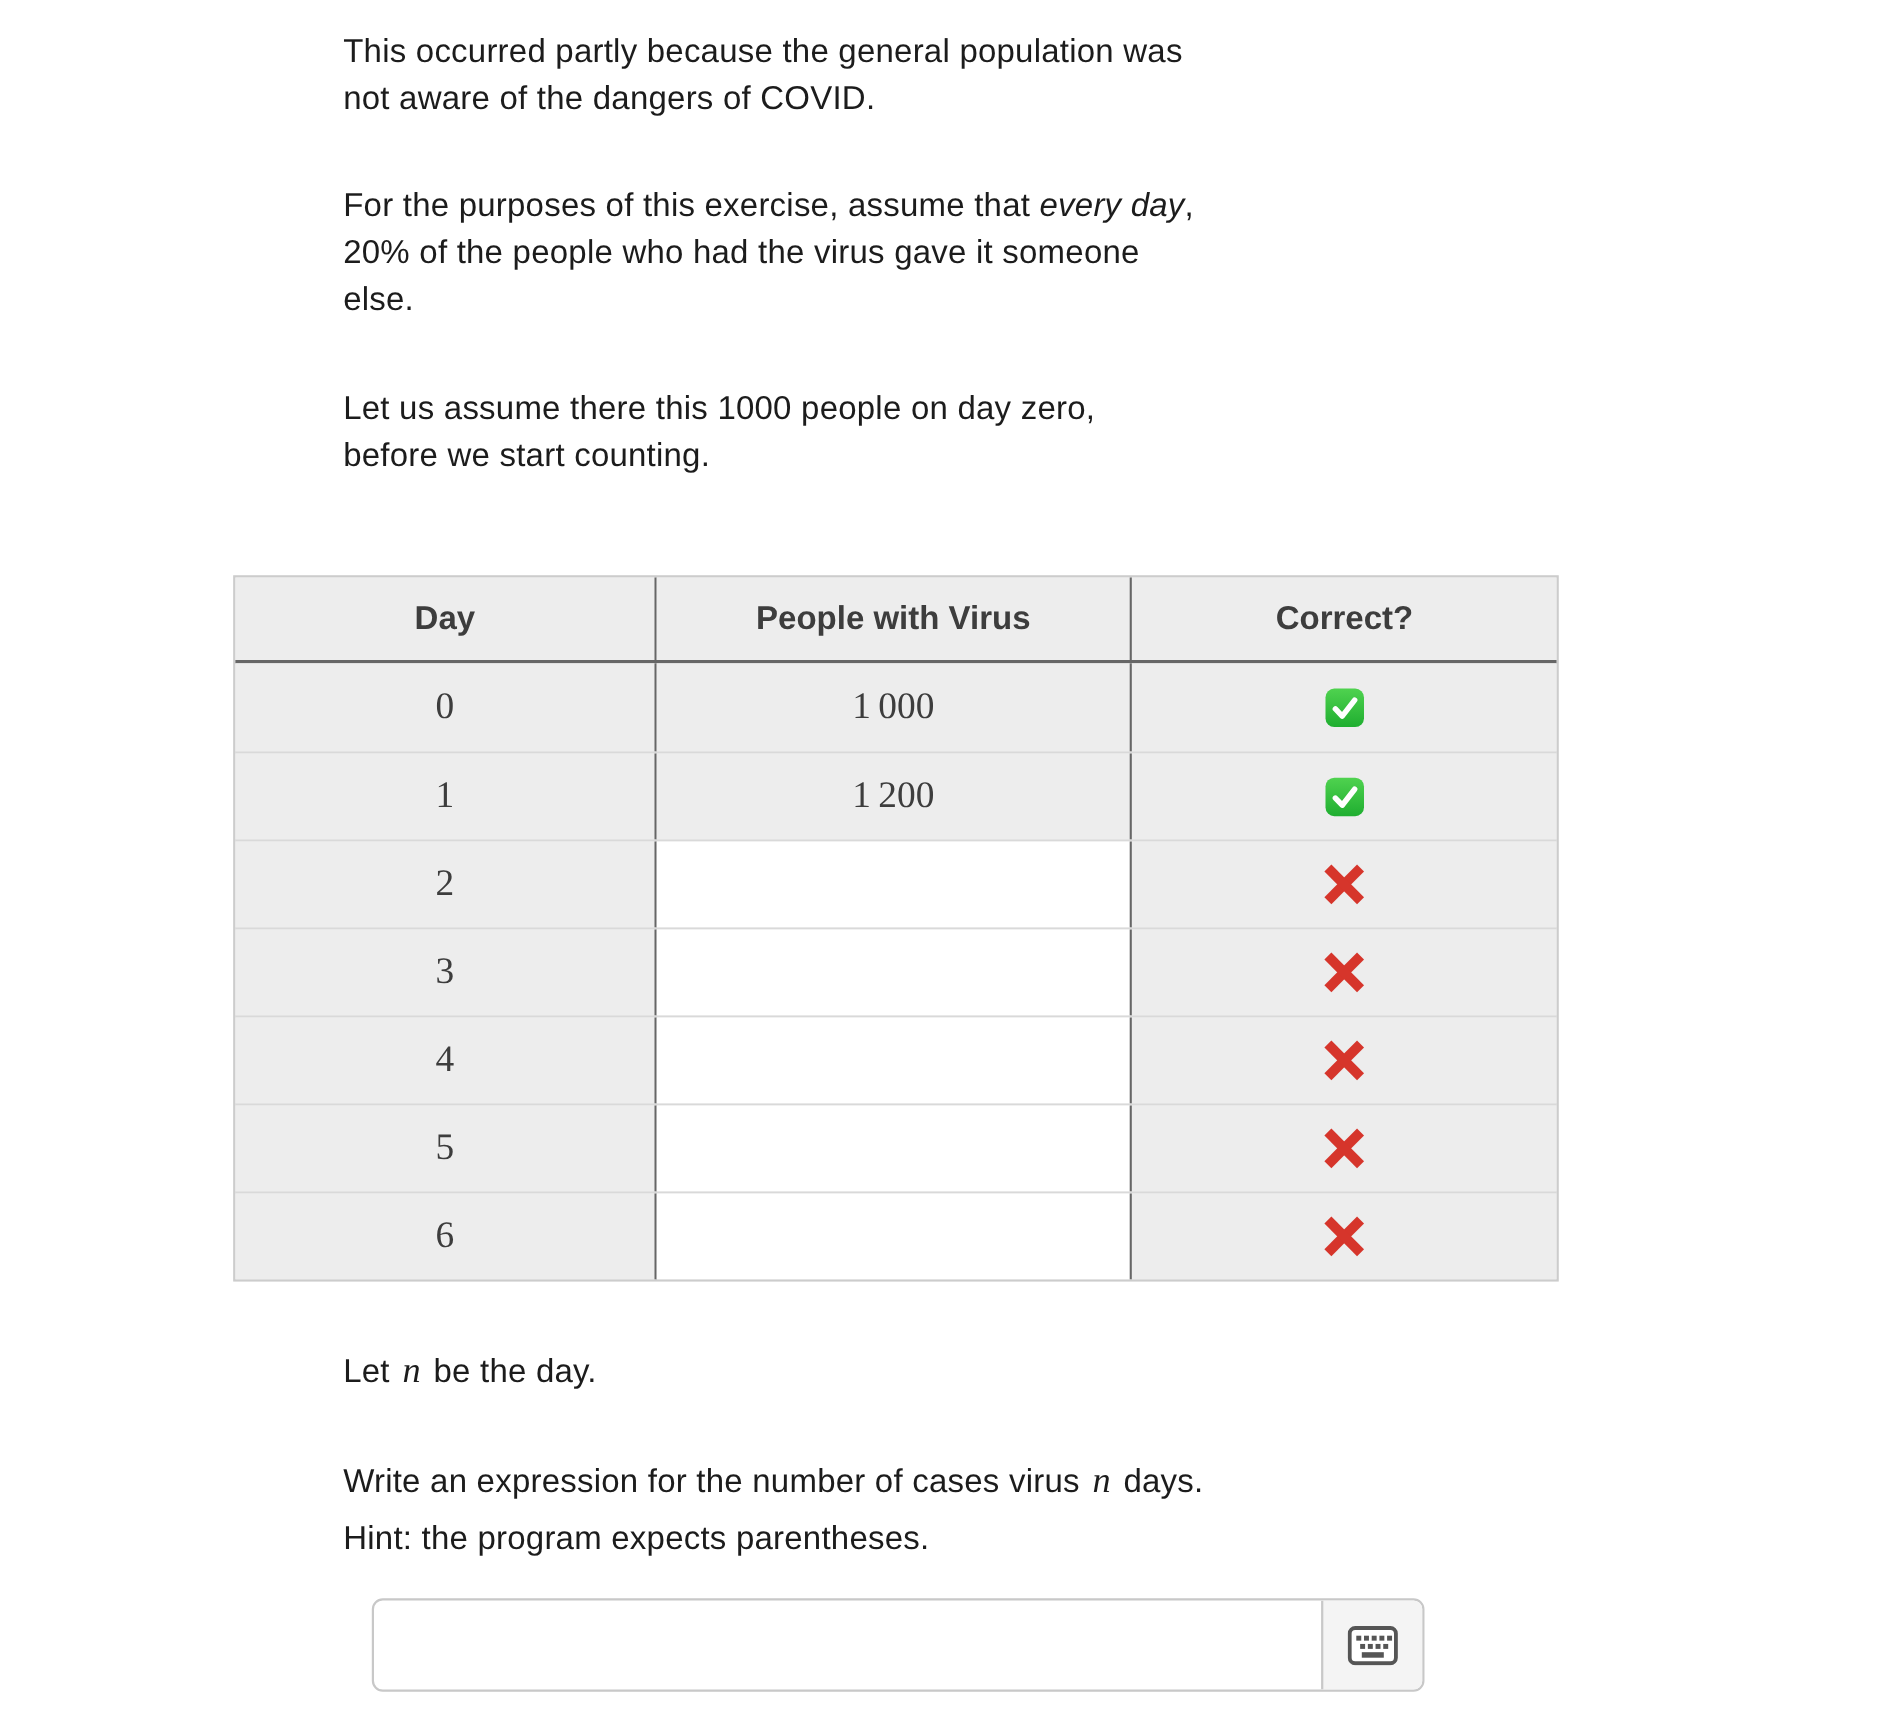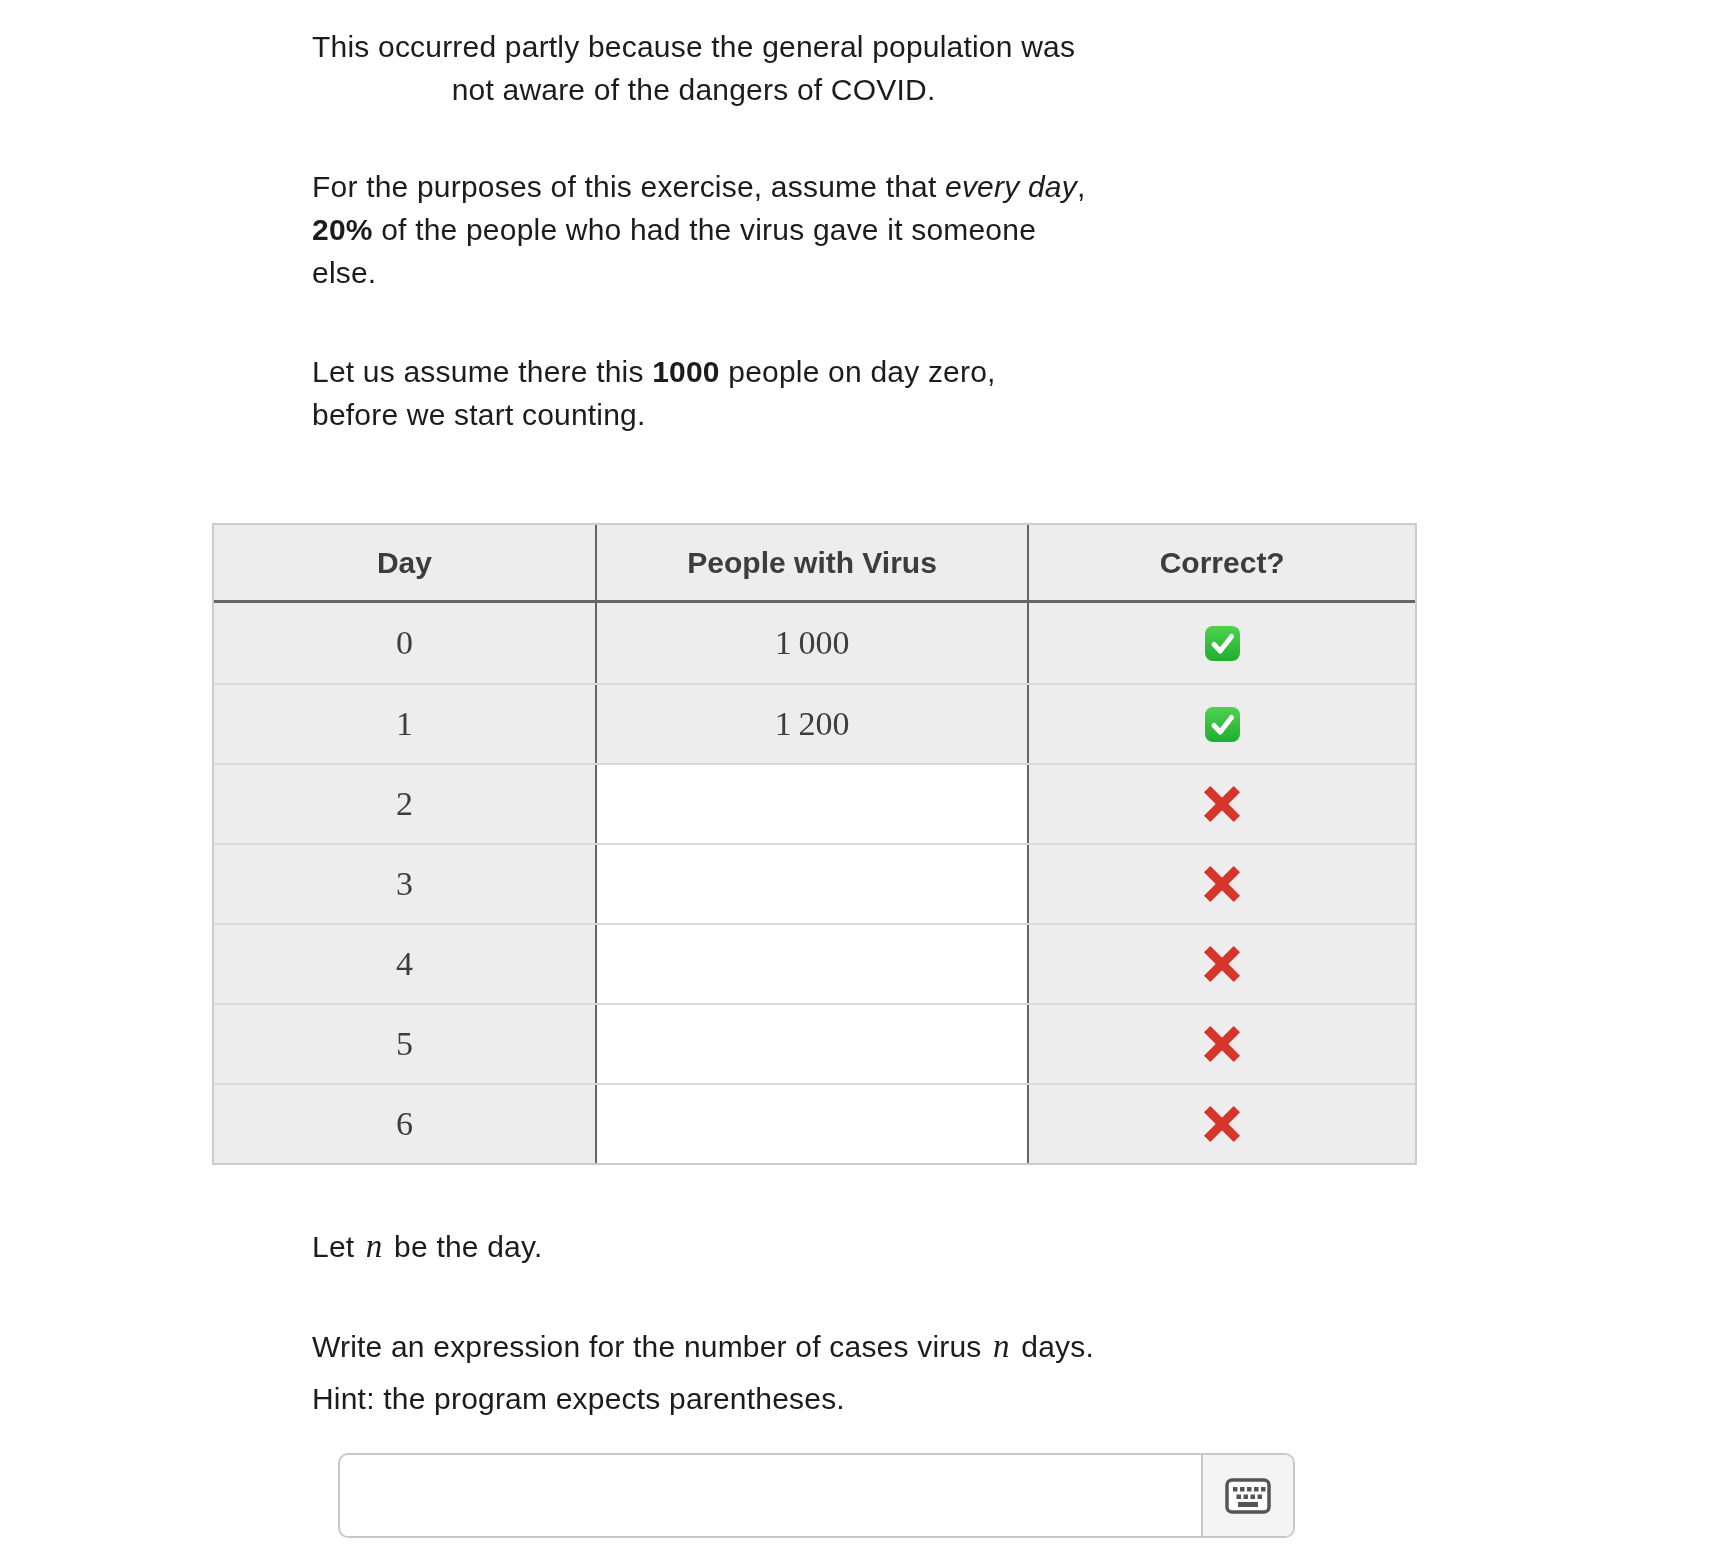--- a/index.html
+++ b/index.html
@@ -6,22 +6,22 @@
   body {
     width:1712px; height:1554px; position:relative; overflow:hidden;
     background:#ffffff; color:#1c1c1c;
     font-family:"Liberation Sans","DejaVu Sans",sans-serif;
   }
   .para {
     position:absolute; left:312px; font-size:30px; line-height:43px;
     white-space:pre-line; letter-spacing:0.2px;
   }
   .it { font-style:italic; }
-  .b  { font-weight:700; }
-  #p1 { top:25px;text-align:center; }
+  .b  { font-weight:400; }
+  #p1 { top:25px; }
   #p2 { top:165px; }
   #p3 { top:350px; }
 
   
   .vtable {
     position:absolute; left:212px; top:523px; width:1205px;
     border:2px solid #cccccc; box-sizing:border-box; background:#ededed;
   }
   .trow { display:flex; box-sizing:border-box; }
   .trow.header { height:78px; border-bottom:3px solid #666666; }

